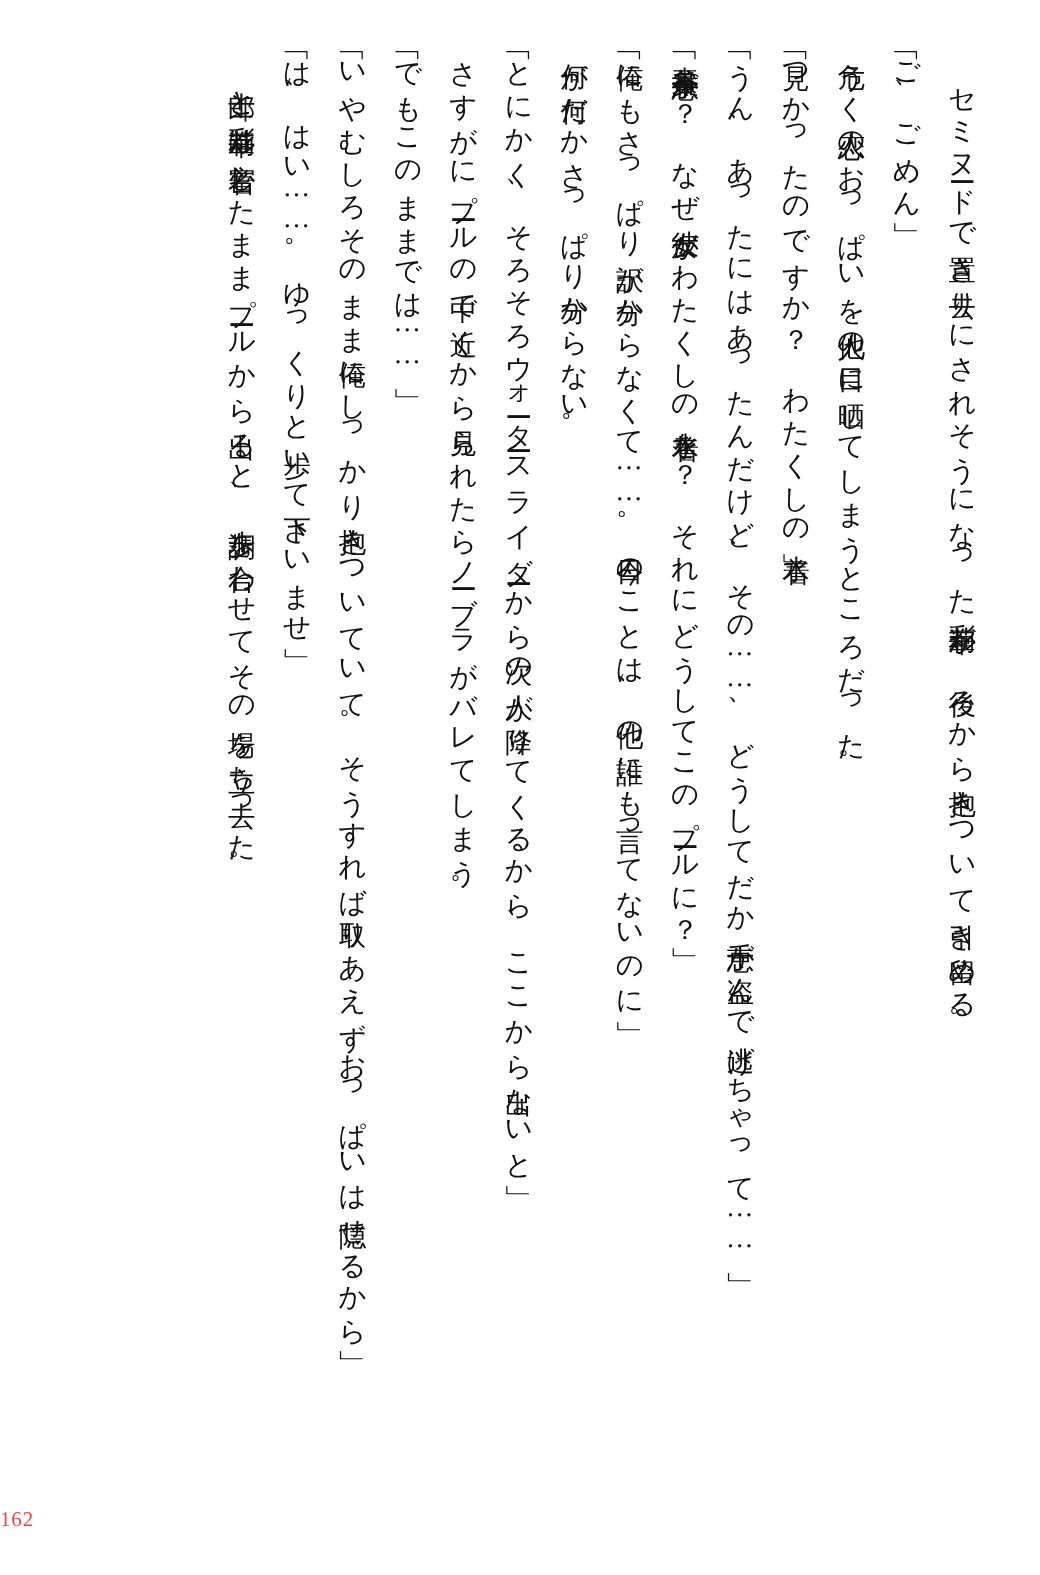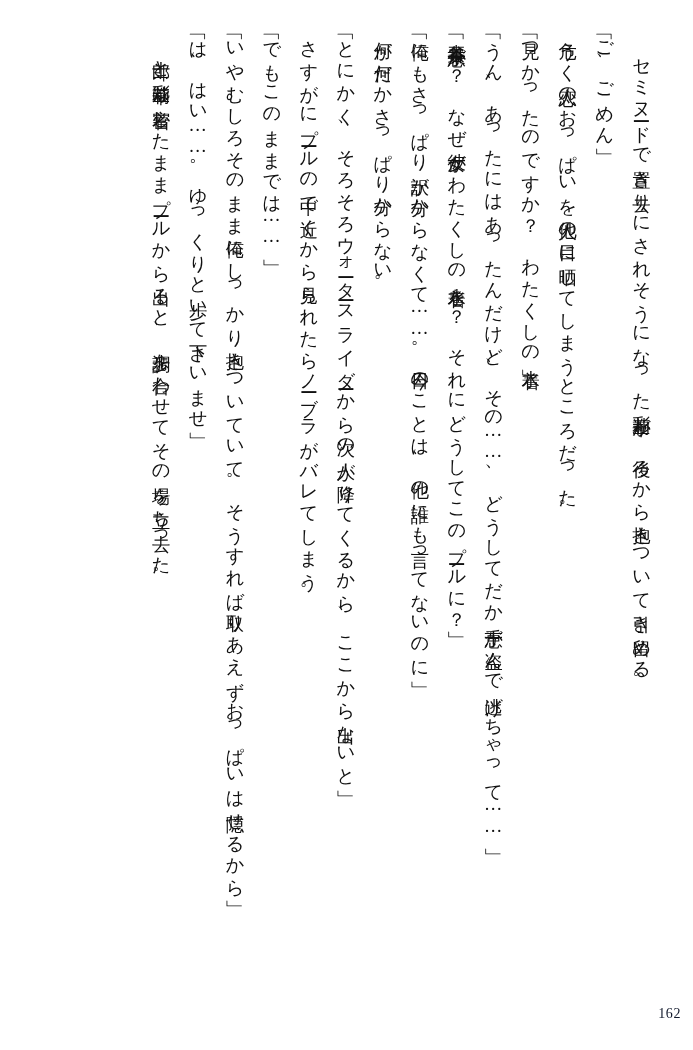--- a/index.html
+++ b/index.html
@@ -43,24 +43,24 @@
     text-indent: 0;
   }
   #text-block p.ind {
     text-indent: 1em;
   }
   #page-number {
     position: absolute;
     left: 0;
     right: 12px;
     bottom: 28px;
-    text-align: right;
+    text-align: left;
     font-size: 14px;
     font-family: "Liberation Serif", "DejaVu Serif", serif;
-    color: #0f172a;
+    color: #ef4444;
     letter-spacing: 0.04em;
   }
 </style>
 </head>
 <body>
 
 <div id="page">
 
   <div id="text-block">
       <p class="ind">セミヌードで置き去りにされそうになった彩莉華が、後ろから抱きついて引き留める。</p>

